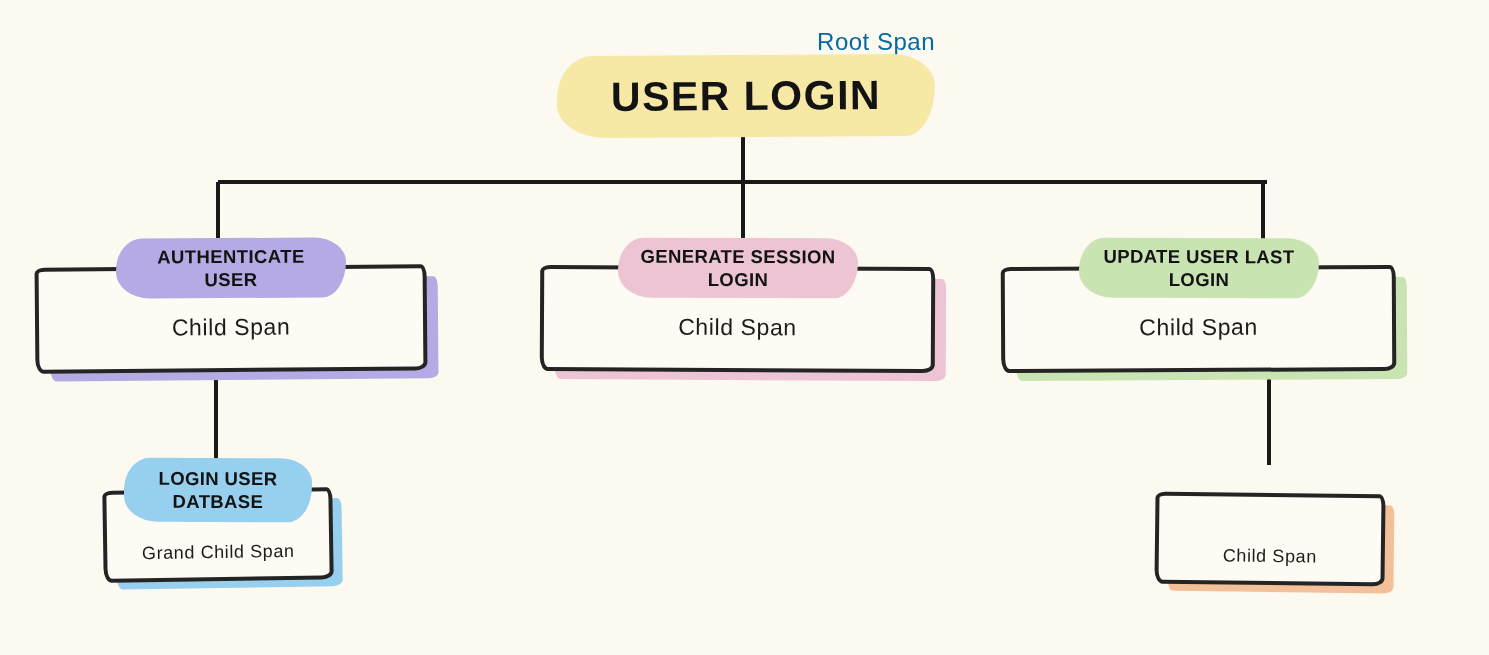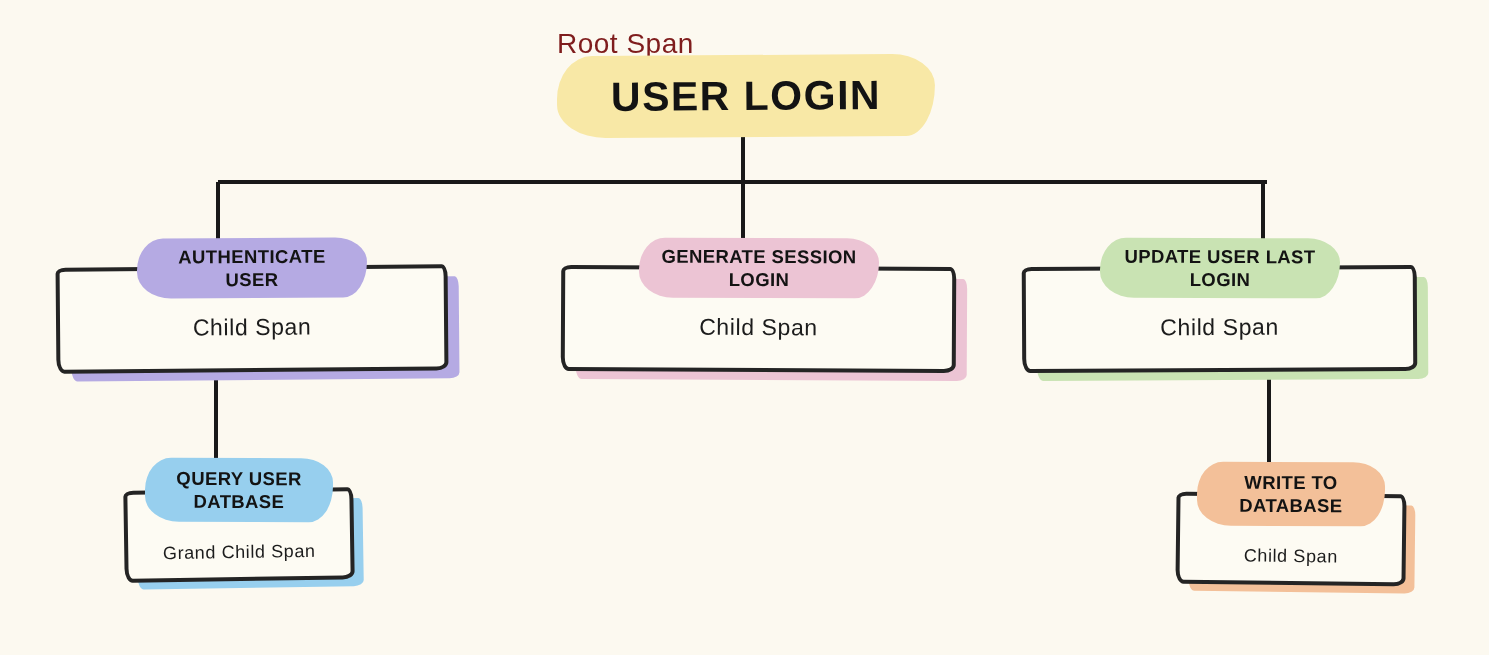--- a/index.html
+++ b/index.html
@@ -11,21 +11,21 @@
     overflow:hidden;
   }
   
   .line{position:absolute;background:#191919;z-index:1;}
   .line.v{width:4px;}
   .line.h{height:4px;}
 
   
   .root-tag{
     position:absolute;left:557px;top:28px;width:378px;
-    text-align:left;font-size:28px;color:#7f1d1d;letter-spacing:0.5px;
+    text-align:right;font-size:24px;color:#0369a1;letter-spacing:0.5px;
     z-index:3;
   }
   
   .blob{
     background:var(--c);
     border-radius:26px 32px 24px 34px / 32px 24px 36px 26px;
     display:flex;align-items:center;justify-content:center;
     text-align:center;color:#131313;font-weight:bold;
     z-index:3;position:absolute;
   }
@@ -34,21 +34,21 @@
     background:var(--c);
     border-radius:36px 44px 30px 50px / 44px 32px 52px 34px;
     transform:rotate(-0.4deg);
     display:flex;align-items:center;justify-content:center;
     z-index:3;
   }
   .root-blob span{
     font-size:41px;font-weight:bold;letter-spacing:1.5px;color:#131313;
   }
   
-  .group{position:absolute;z-index:2;margin-left:21px;}
+  .group{position:absolute;z-index:2;}
   .group .blob{
     left:50%;top:0;transform:translateX(-50%) rotate(-0.3deg);
     font-size:18.5px;letter-spacing:0.4px;line-height:1.25;
     padding:7px 20px;box-sizing:border-box;
   }
   .box{
     position:absolute;left:0;right:0;
     background:#fdfbf3;
     border:4px solid #242424;
     border-radius:10px 6px 12px 8px / 6px 12px 8px 14px;
@@ -117,29 +117,26 @@
     <div class="blob" style="width:240px">
       <span>UPDATE USER LAST LOGIN</span>
     </div>
     <div class="box">
       <span class="body">Child Span</span>
     </div>
   </div>
 
   <div class="group ggroup g-query" style="left: 103px; top: 458px; width: 230px; height: 122px; --c: #97cfee;">
     <div class="blob">
-      <span>QUERY USER DATBASE</span>
+      <span>LOGIN USER DATBASE</span>
     </div>
     <div class="box">
       <span class="body">Grand Child Span</span>
     </div>
   </div>
 
   <div class="group ggroup g-write" style="left: 1155px; top: 462px; width: 230px; height: 122px; --c: #f3c099;">
-    <div class="blob">
-      <span>WRITE TO DATABASE</span>
-    </div>
     <div class="box">
       <span class="body">Child Span</span>
     </div>
   </div>
 
 </div>
 
 </body></html>

